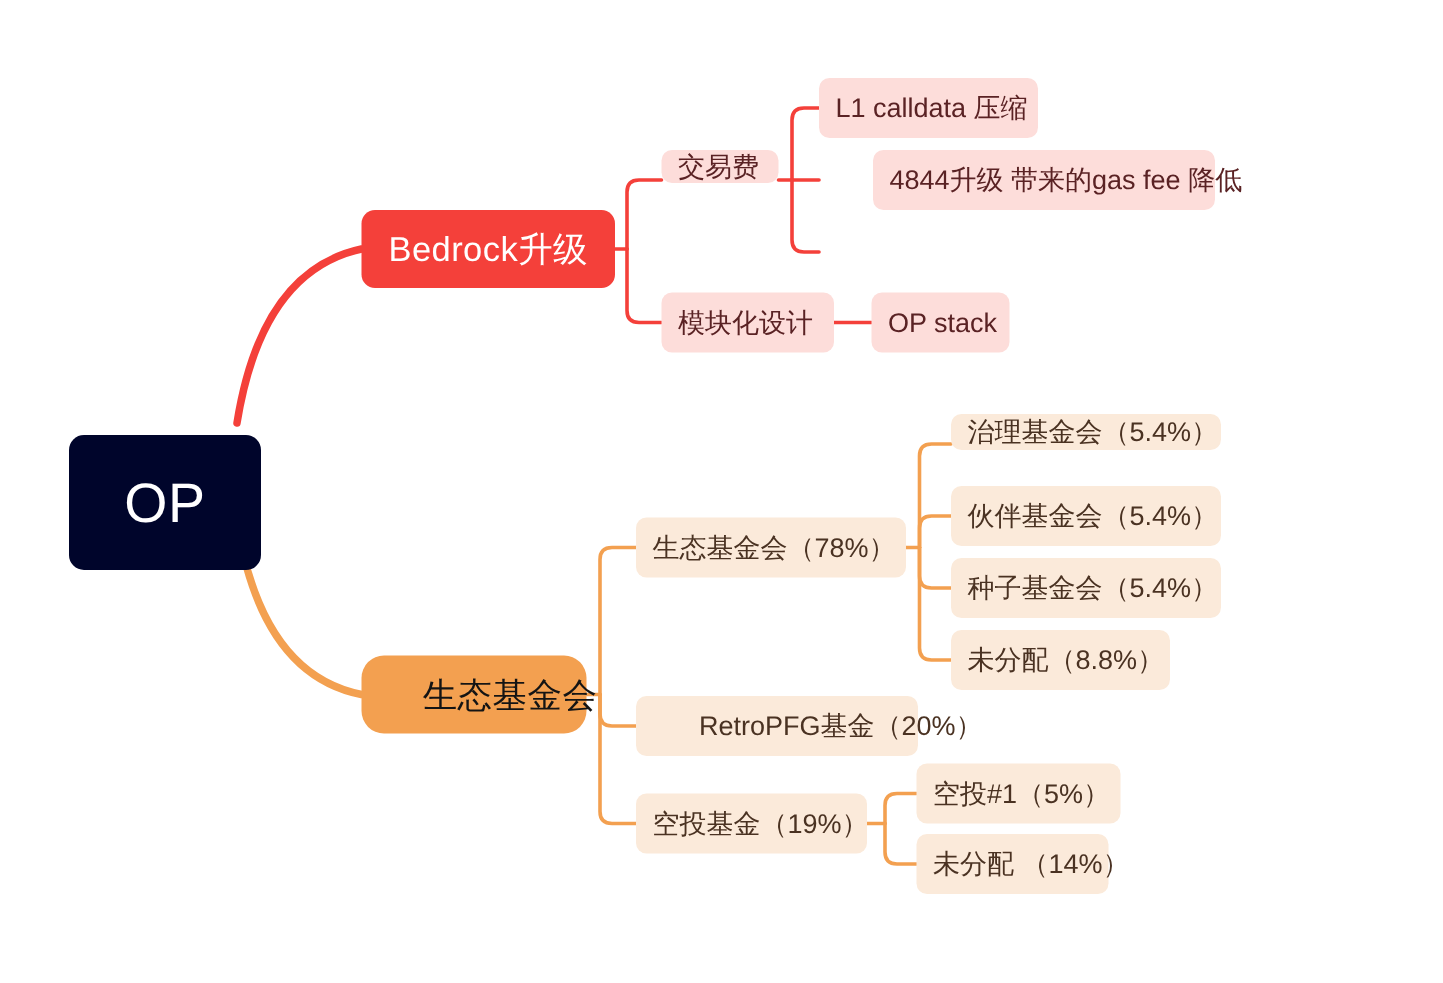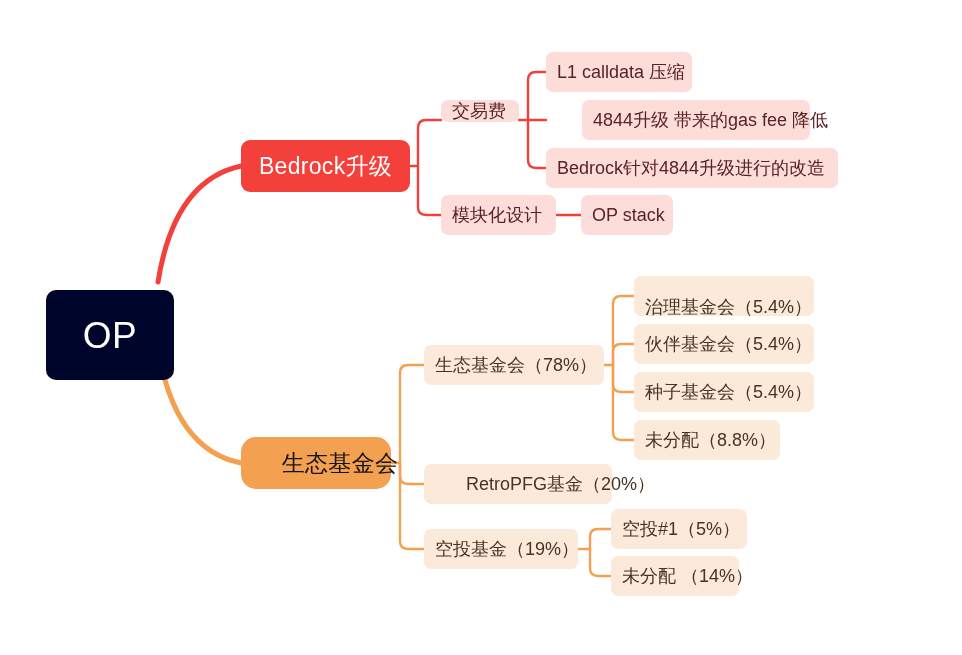--- a/index.html
+++ b/index.html
@@ -130,41 +130,38 @@
   </div>
 
   <div class="node pink" style="left:546px; top:52px; width:146px; height:40px;">
     <span>L1 calldata 压缩</span>
   </div>
 
   <div class="node pink" style="left:546px; top:100px; width:228px; height:40px;margin-left:36px;">
     <span>4844升级 带来的gas fee 降低</span>
   </div>
 
-  <div class="node pink" style="left:546px; top:148px; width:292px; height:40px;">
-    <span>Bedrock针对4844升级进行的改造</span>
-  </div>
 
   <div class="node pink" style="left:441px; top:195px; width:115px; height:40px;">
     <span>模块化设计</span>
   </div>
 
   <div class="node pink" style="left:581px; top:195px; width:92px; height:40px;">
     <span>OP stack</span>
   </div>
 
   <div class="node l1-orange" style="left:241px; top:437px; width:150px; height:52px;">
     <span>生态基金会</span>
   </div>
 
   <div class="node peach" style="left:424px; top:345px; width:180px; height:40px;">
     <span>生态基金会（78%）</span>
   </div>
 
-  <div class="node peach" style="left:634px; top:276px; width:180px; height:40px;align-items:flex-end;">
+  <div class="node peach" style="left:634px; top:276px; width:180px; height:24px;">
     <span>治理基金会（5.4%）</span>
   </div>
 
   <div class="node peach" style="left:634px; top:324px; width:180px; height:40px;">
     <span>伙伴基金会（5.4%）</span>
   </div>
 
   <div class="node peach" style="left:634px; top:372px; width:180px; height:40px;">
     <span>种子基金会（5.4%）</span>
   </div>

